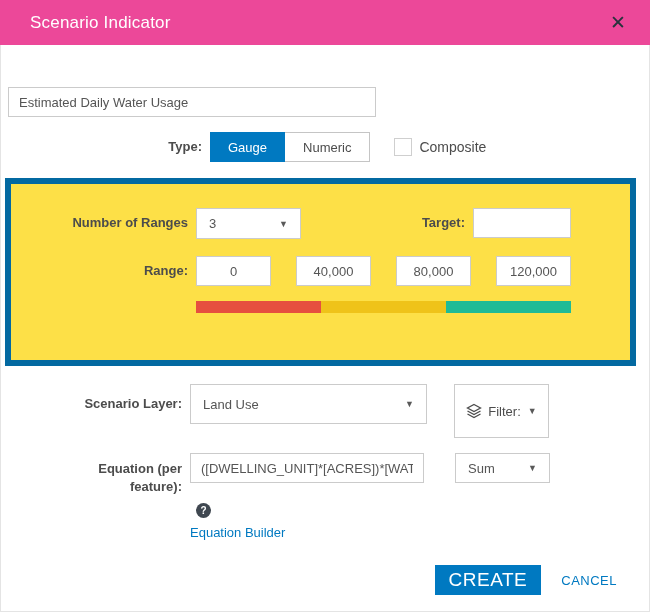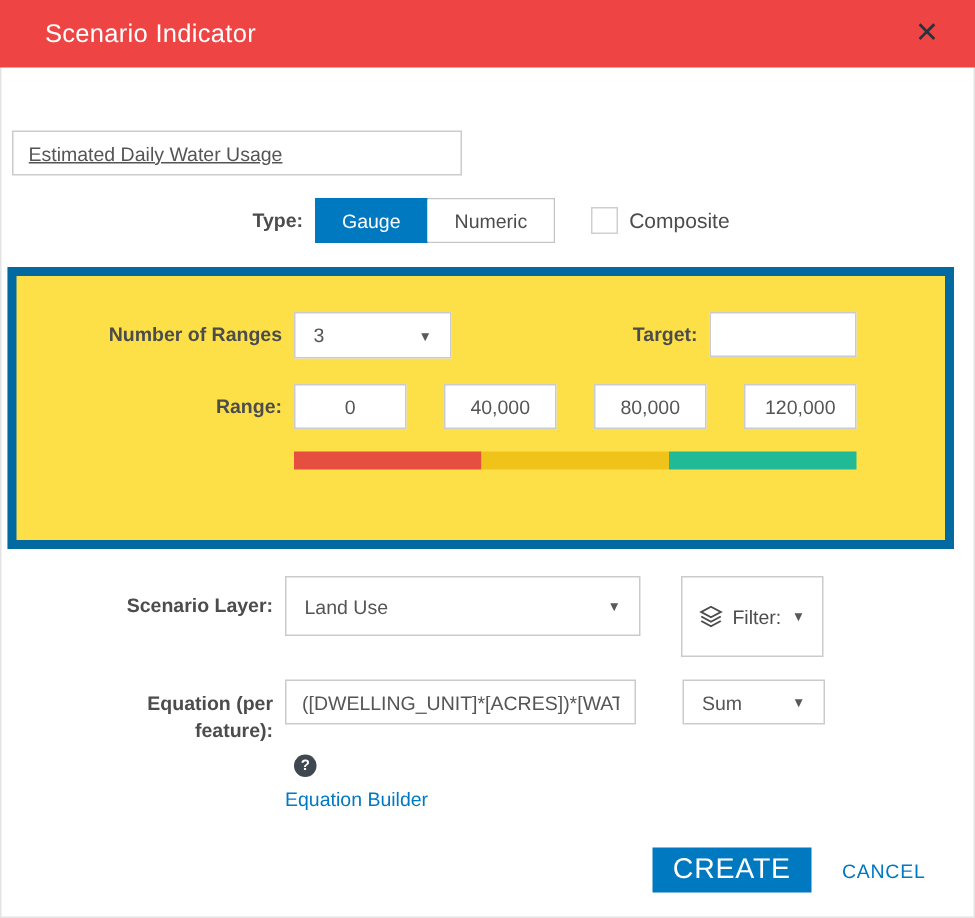--- a/index.html
+++ b/index.html
@@ -14,21 +14,21 @@
     position: relative;
     width: 650px;
     height: 612px;
     background: #ffffff;
     box-shadow: inset 0 0 0 1px #e4e4e4;
     overflow: hidden;
   }
   
   .header {
     height: 45px;
-    background: #ef4444;
+    background: #ec4899;
     display: flex;
     align-items: center;
     padding: 0 18px 0 30px;
   }
   .header .title {
     color: #ffffff;
     font-size: 17px;
     font-weight: 400;
     letter-spacing: .2px;
     flex: 1;
@@ -57,21 +57,21 @@
     background: #fff;
     height: 30px;
     font-family: "Liberation Sans", "DejaVu Sans", sans-serif;
     font-size: 13px;
     color: #555;
     padding: 0 10px;
     outline: none;
   }
   
   .caption-row { margin-top: 42px; }
-  .caption-row input { width: 300px; text-decoration: underline; }
+  .caption-row input { width: 368px; }
   
   .type-row { margin-top: 15px; padding-left: 20px; }
   .toggle-group { display: inline-flex; border: 1px solid #c5c5c5; height: 30px; }
   .toggle-opt {
     display: flex; align-items: center; justify-content: center;
     padding: 0 18px; min-width: 72px; height: 28px;
     background: #fff; color: #4c4c4c; cursor: pointer;
     font-weight: 400;
   }
   .toggle-opt.selected { background: #0079c1; color: #fff; height: 30px; margin: -1px 0 -1px -1px; }

